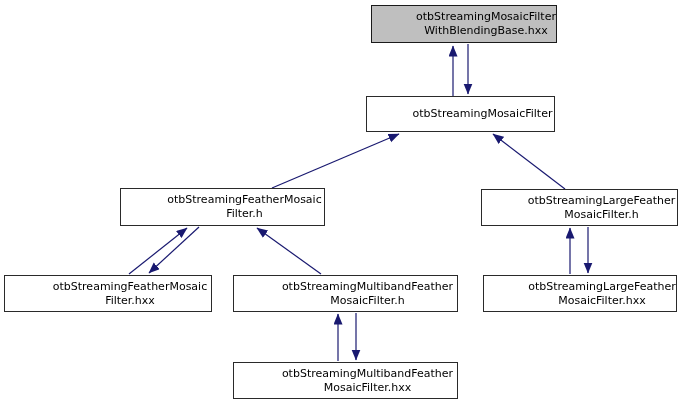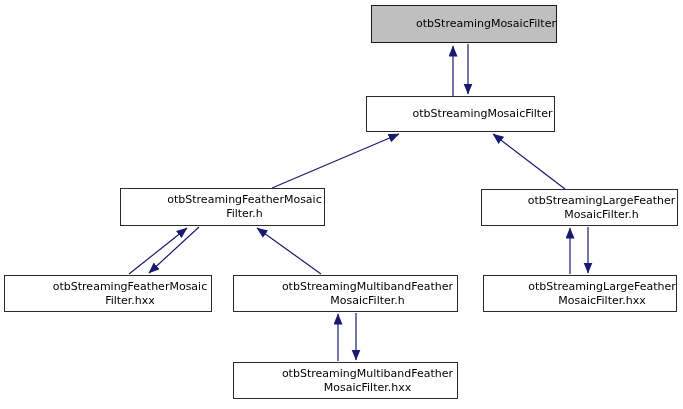--- a/index.html
+++ b/index.html
@@ -58,20 +58,21 @@
       <line x1="321" y1="274" x2="257" y2="228" marker-end="url(#arrow)"></line>
       <line x1="570" y1="274" x2="570" y2="228" marker-end="url(#arrow)"></line>
       <line x1="588" y1="227" x2="588" y2="273" marker-end="url(#arrow)"></line>
       <line x1="338" y1="361" x2="338" y2="314" marker-end="url(#arrow)"></line>
       <line x1="356" y1="313" x2="356" y2="360" marker-end="url(#arrow)"></line>
     </g>
   </svg>
 
   <div id="n0" class="node selected">
     <span>otbStreamingMosaicFilter</span>
+    <span>WithBlendingBase.hxx</span>
   </div>
 
   <div id="n1" class="node">
     <span>otbStreamingMosaicFilter</span>
   </div>
 
   <div id="n2" class="node">
     <span>otbStreamingFeatherMosaic</span>
     <span>Filter.h</span>
   </div>

